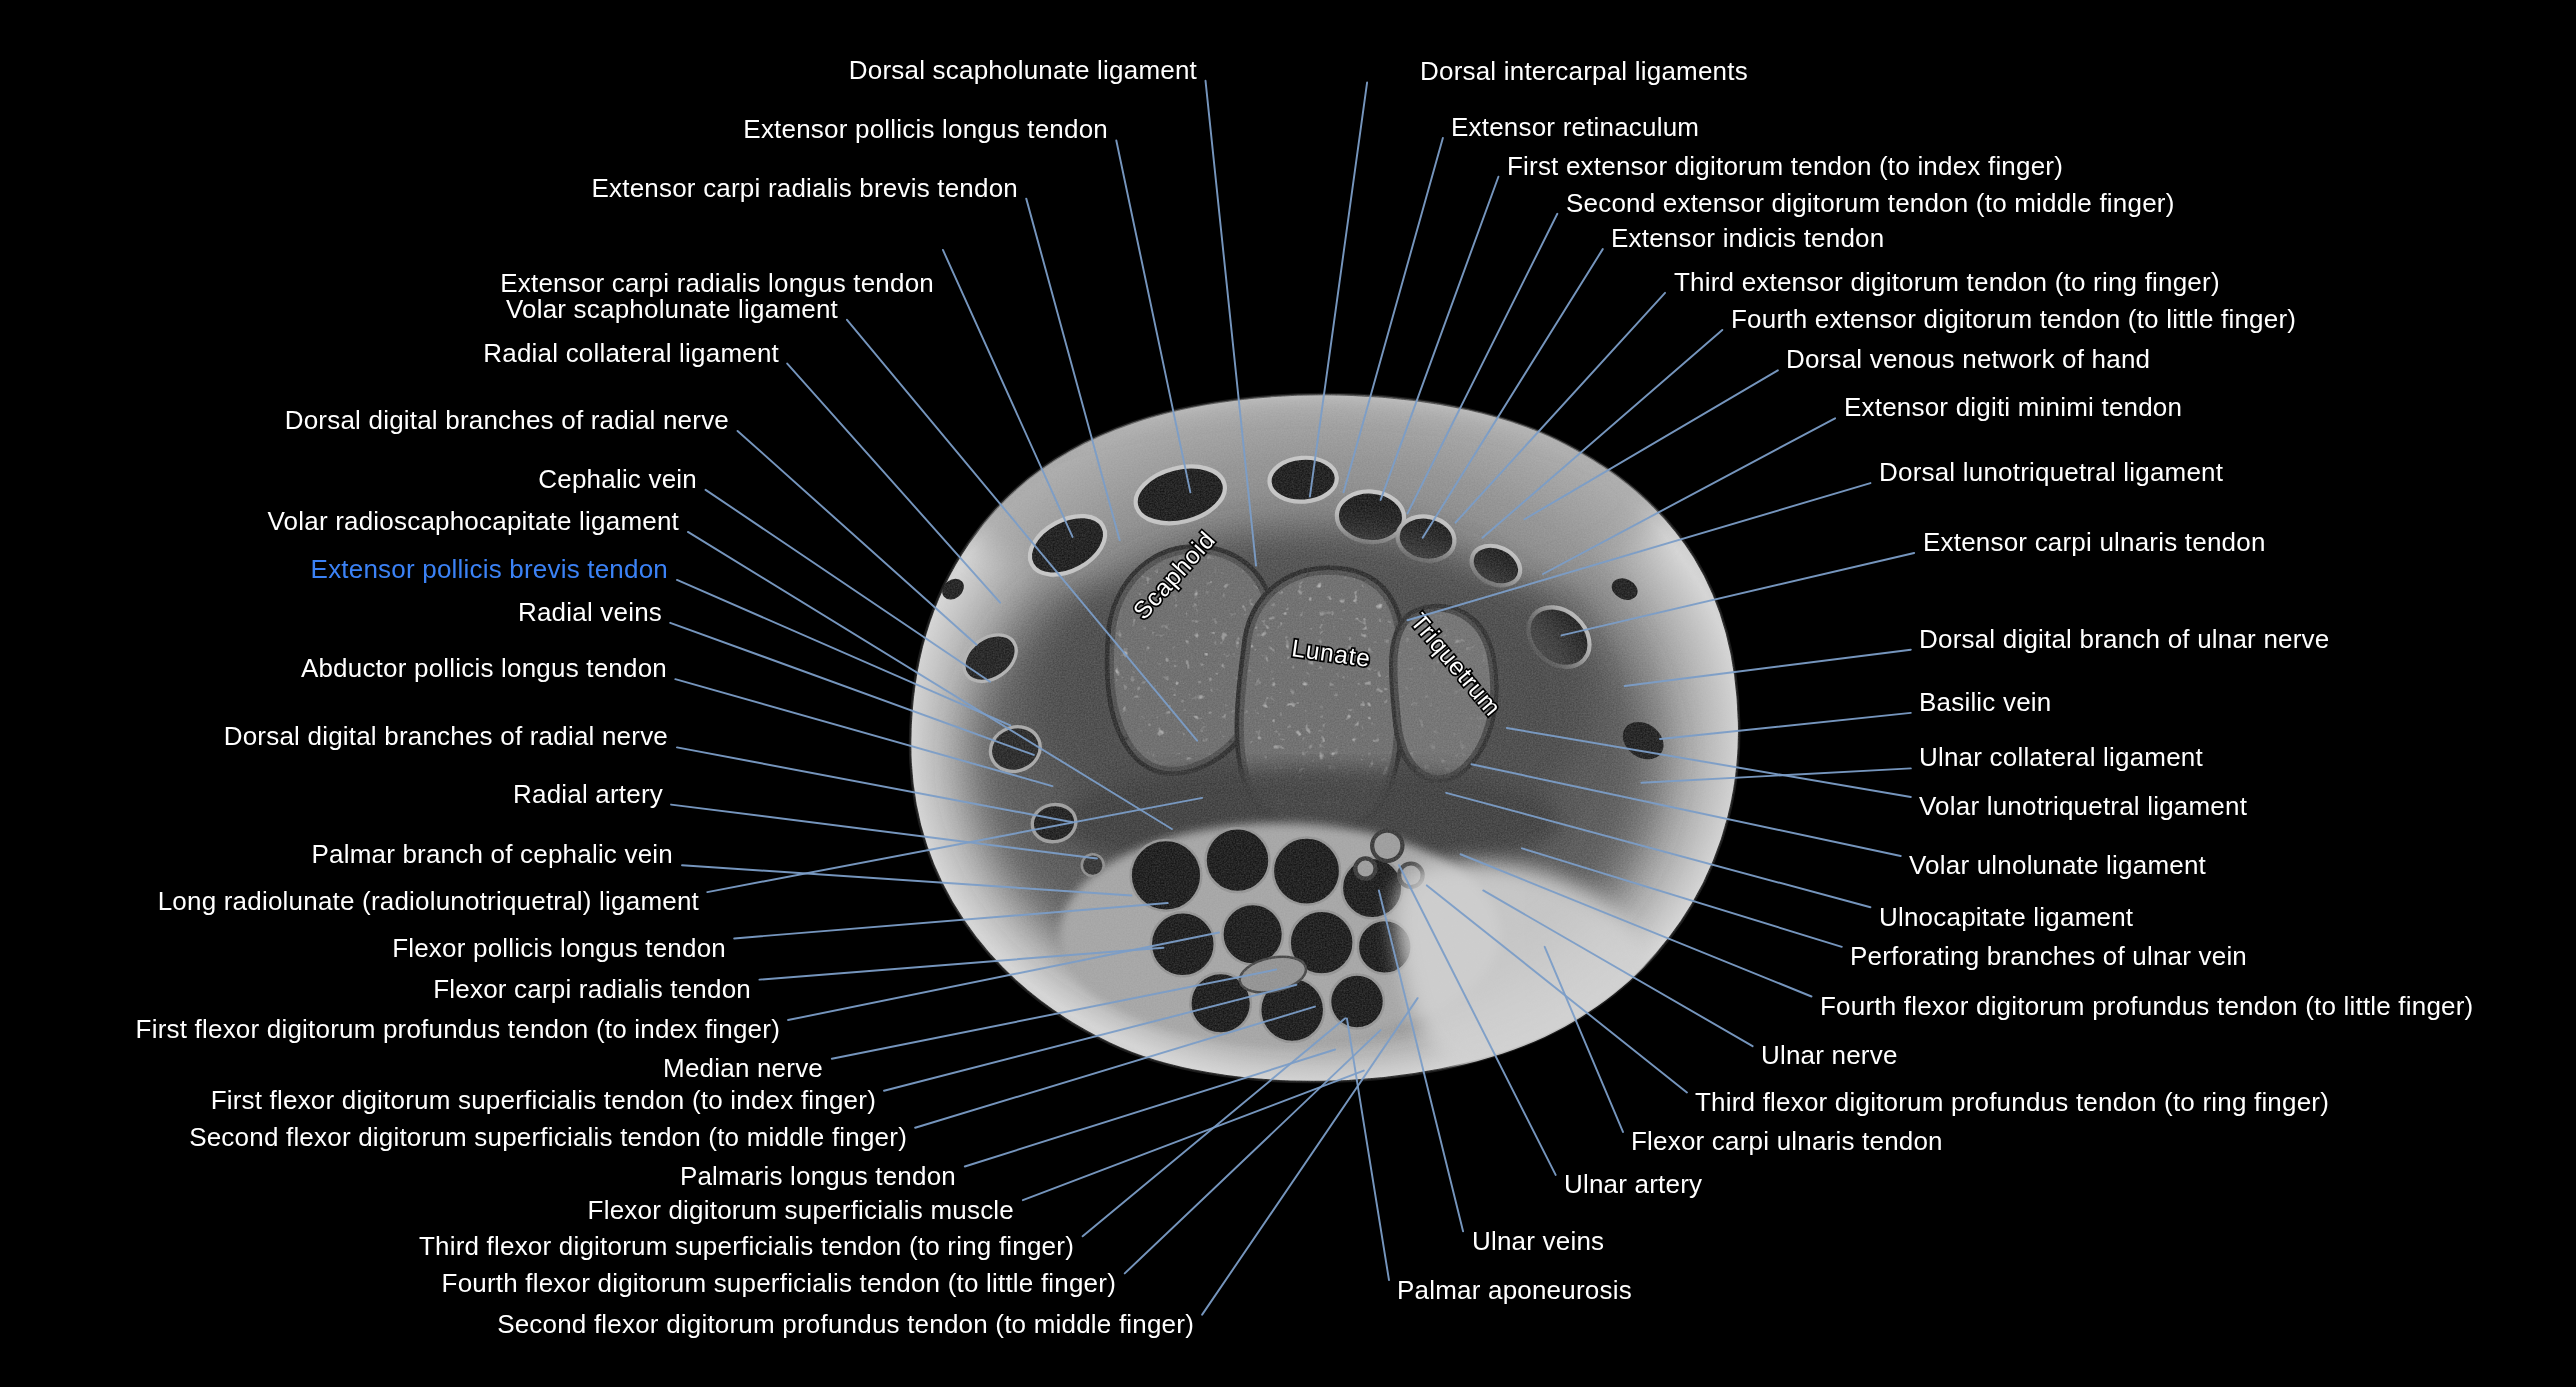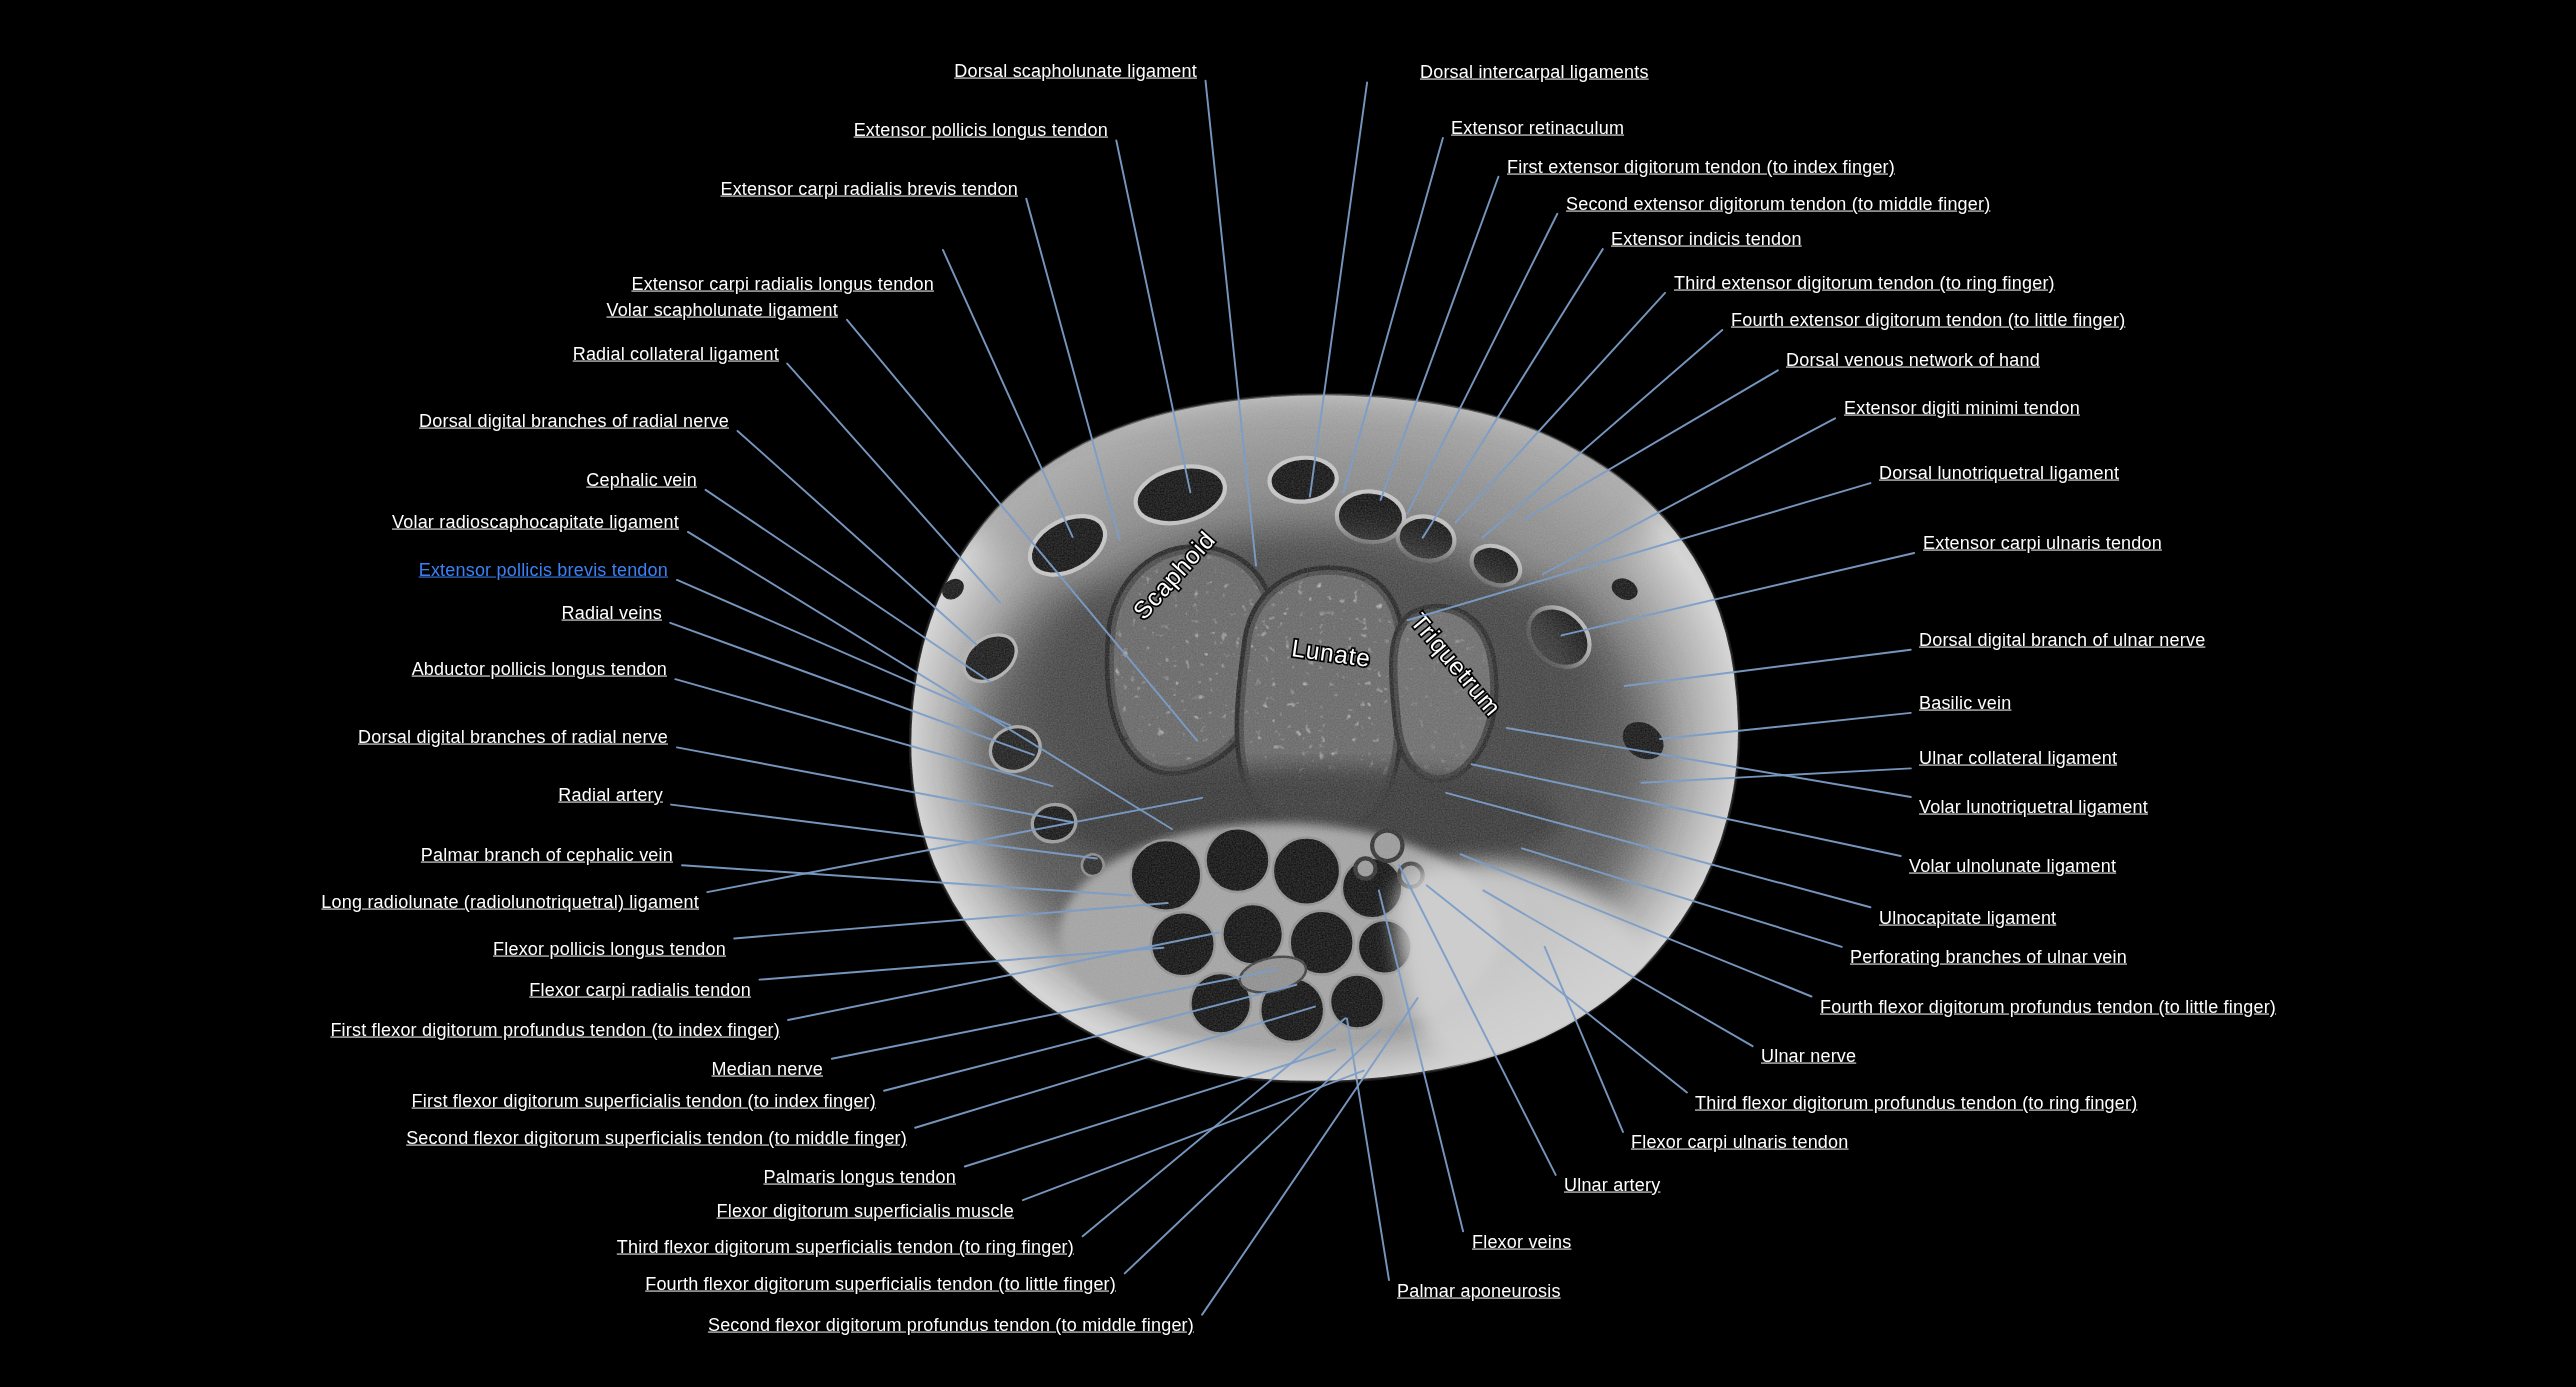--- a/index.html
+++ b/index.html
@@ -16,25 +16,24 @@
   }
   #scene {
     position: absolute; left: 0; top: 0;
     width: 2576px; height: 1387px;
     display: block;
   }
   #labels .label {
     position: absolute;
     transform: translateY(-50%);
     color: #ffffff;
-    font-size: 18px;
+    font-size: 26px;
     line-height: 1.05;
     white-space: nowrap;
     letter-spacing: 0.2px;
-    text-decoration: underline;
   }
   #leader-lines line {
     fill: none;
     stroke-width: 2.3;
     stroke-linecap: round;
     opacity: 0.95;
   }
   .bone-label {
     fill: #ffffff;
     font-family: "Liberation Sans", sans-serif;
@@ -295,17 +294,17 @@
       <div class="label right" style="left: 1919px; top: 758px; color: rgb(255, 255, 255);">Ulnar collateral ligament</div>
       <div class="label right" style="left: 1919px; top: 807px; color: rgb(255, 255, 255);">Volar lunotriquetral ligament</div>
       <div class="label right" style="left: 1909px; top: 866px; color: rgb(255, 255, 255);">Volar ulnolunate ligament</div>
       <div class="label right" style="left: 1879px; top: 918px; color: rgb(255, 255, 255);">Ulnocapitate ligament</div>
       <div class="label right" style="left: 1850px; top: 957px; color: rgb(255, 255, 255);">Perforating branches of ulnar vein</div>
       <div class="label right" style="left: 1820px; top: 1007px; color: rgb(255, 255, 255);">Fourth flexor digitorum profundus tendon (to little finger)</div>
       <div class="label right" style="left: 1761px; top: 1056px; color: rgb(255, 255, 255);">Ulnar nerve</div>
       <div class="label right" style="left: 1695px; top: 1103px; color: rgb(255, 255, 255);">Third flexor digitorum profundus tendon (to ring finger)</div>
       <div class="label right" style="left: 1631px; top: 1142px; color: rgb(255, 255, 255);">Flexor carpi ulnaris tendon</div>
       <div class="label right" style="left: 1564px; top: 1185px; color: rgb(255, 255, 255);">Ulnar artery</div>
-      <div class="label right" style="left: 1472px; top: 1242px; color: rgb(255, 255, 255);">Flexor veins</div>
+      <div class="label right" style="left: 1472px; top: 1242px; color: rgb(255, 255, 255);">Ulnar veins</div>
       <div class="label right" style="left: 1397px; top: 1291px; color: rgb(255, 255, 255);">Palmar aponeurosis</div>
     </div>
 </div>
 
 
 </body></html>

